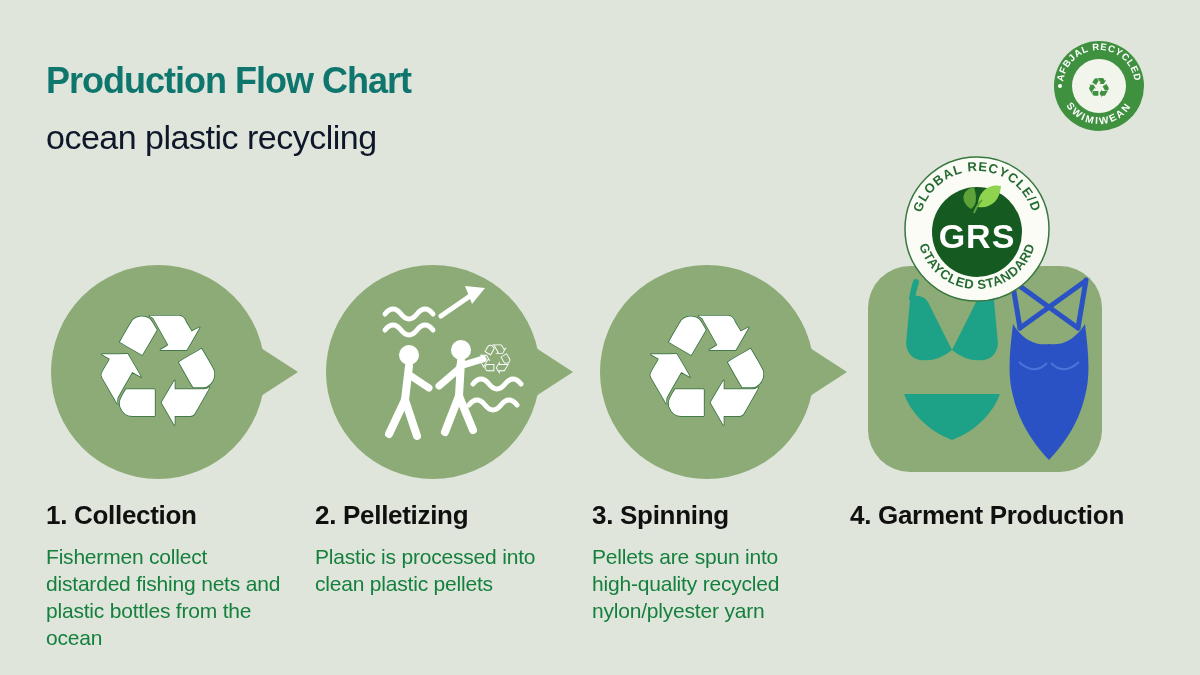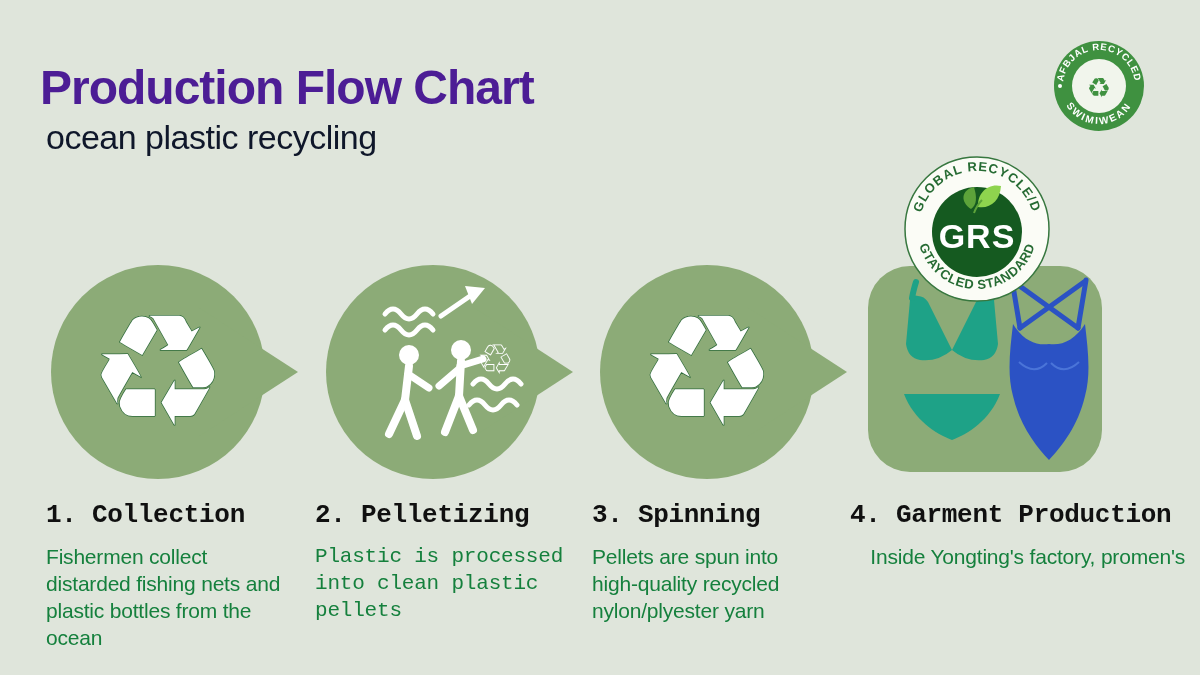--- a/index.html
+++ b/index.html
@@ -10,24 +10,24 @@
     overflow: hidden;
   }
   .canvas {
     position: relative;
     width: 1200px;
     height: 675px;
     background: #dfe5db;
   }
   .title {
     position: absolute;
-    left: 40px; top: 60px;
-    font-size: 48px;
+    left: 46px; top: 60px;
+    font-size: 36px;
     font-weight: 700;
-    color: #4c1d95;
+    color: #0f766e;
     letter-spacing: -1px;
   }
   .subtitle {
     position: absolute;
     left: 46px; top: 118px;
     font-size: 34px;
     font-weight: 400;
     color: #0f172a;
     letter-spacing: -0.5px;
   }
@@ -58,37 +58,36 @@
     width: 234px; height: 206px;
     z-index: 1;
   }
   .step-heading {
     position: absolute;
     top: 500px;
     font-size: 26px;
     font-weight: 700;
     color: #101010;
     letter-spacing: -0.3px;
-    font-family: Liberation Mono, monospace;
   }
   .step-desc {
     position: absolute;
     top: 543px;
     font-size: 21px;
     font-weight: 400;
     color: #15803d;
     line-height: 27px;
     letter-spacing: -0.2px;
   }
   .col-1 { left: 46px; }
   .col-2 { left: 315px; }
   .col-3 { left: 592px; }
   .col-4 { left: 850px; text-align: right; }
   .w-1 { width: 238px; }
-  .w-2 { width: 250px; font-family: Liberation Mono, monospace; }
+  .w-2 { width: 250px; }
   .w-3 { width: 232px; }
   .w-4 { width: 335px; }
   svg text.glyph { font-family: "DejaVu Sans", sans-serif; }
 </style>
 </head>
 <body>
 
 <div class="canvas">
 
   <h1 class="title">Production Flow Chart</h1>
@@ -202,15 +201,14 @@
   </svg>
 
   <div class="step-heading col-1">1. Collection</div>
   <div class="step-heading col-2">2. Pelletizing</div>
   <div class="step-heading col-3">3. Spinning</div>
   <div class="step-heading col-4">4. Garment Production</div>
 
   <div class="step-desc col-1 w-1">Fishermen collect distarded fishing nets and plastic bottles from the ocean</div>
   <div class="step-desc col-2 w-2">Plastic is processed into clean plastic pellets</div>
   <div class="step-desc col-3 w-3">Pellets are spun into high-quality recycled nylon/plyester yarn</div>
-  <div class="step-desc col-4 w-4">Inside Yongting's factory, promen's</div>
 
 </div>
 
 </body></html>

